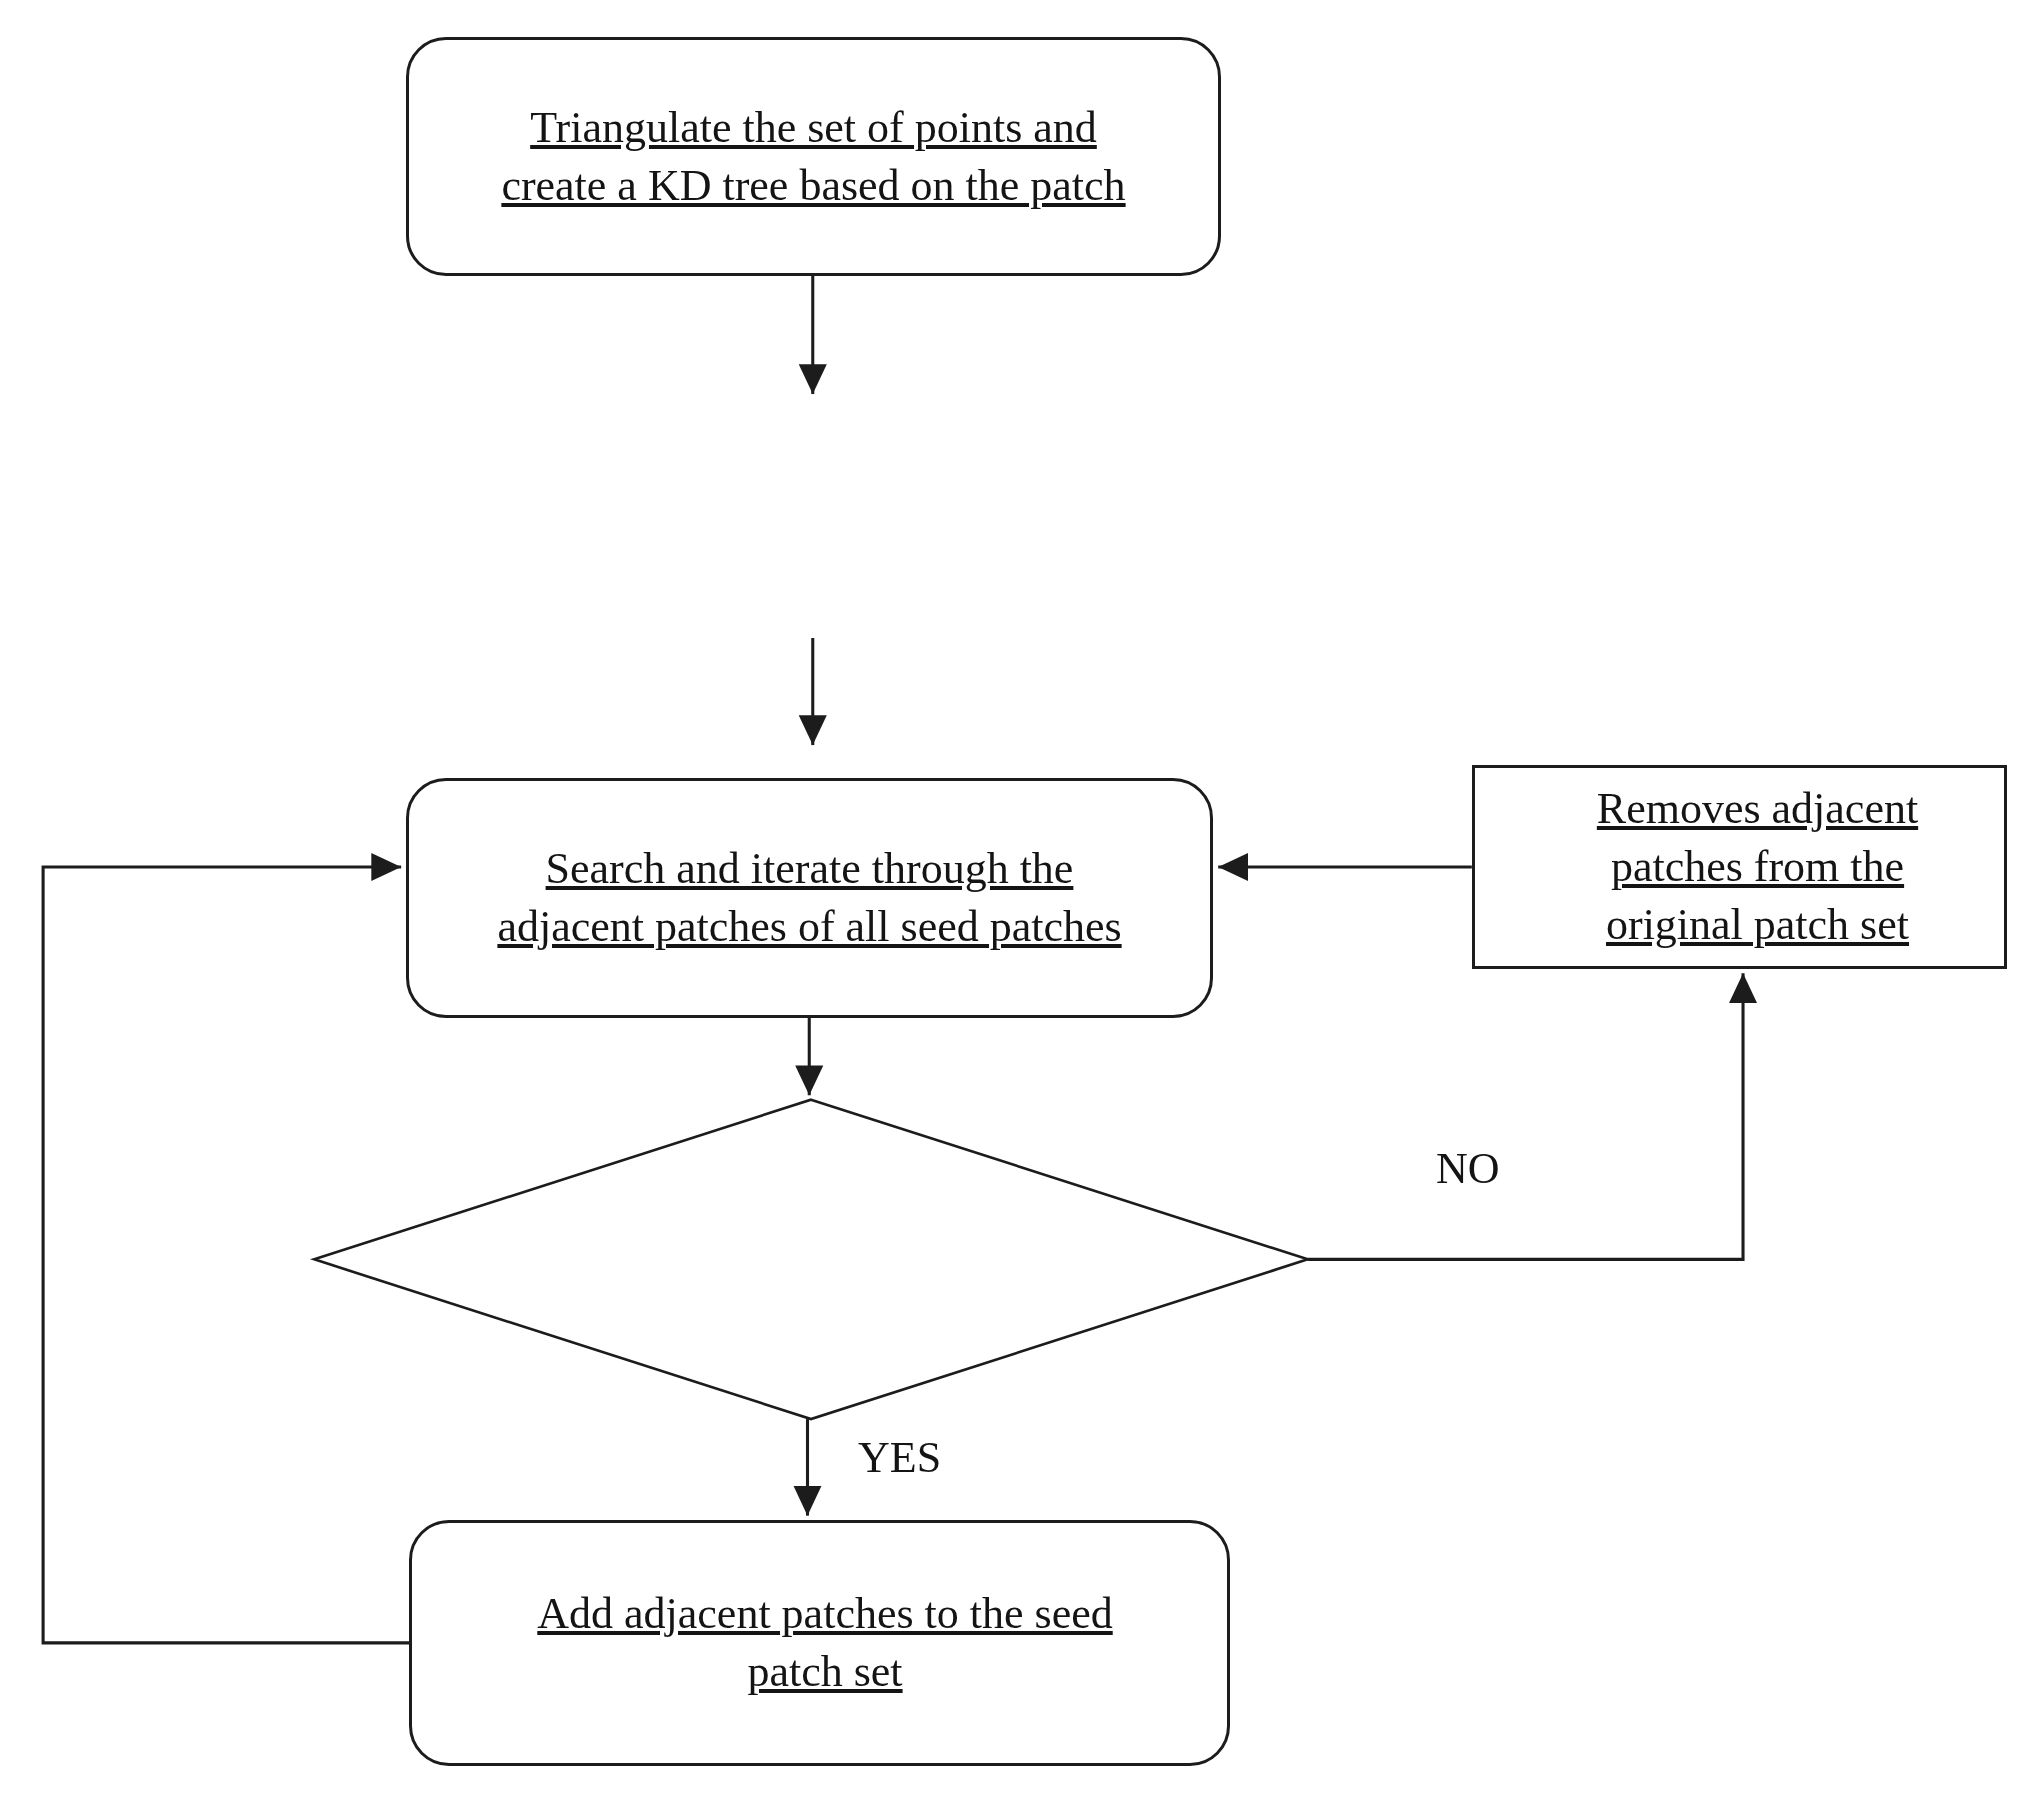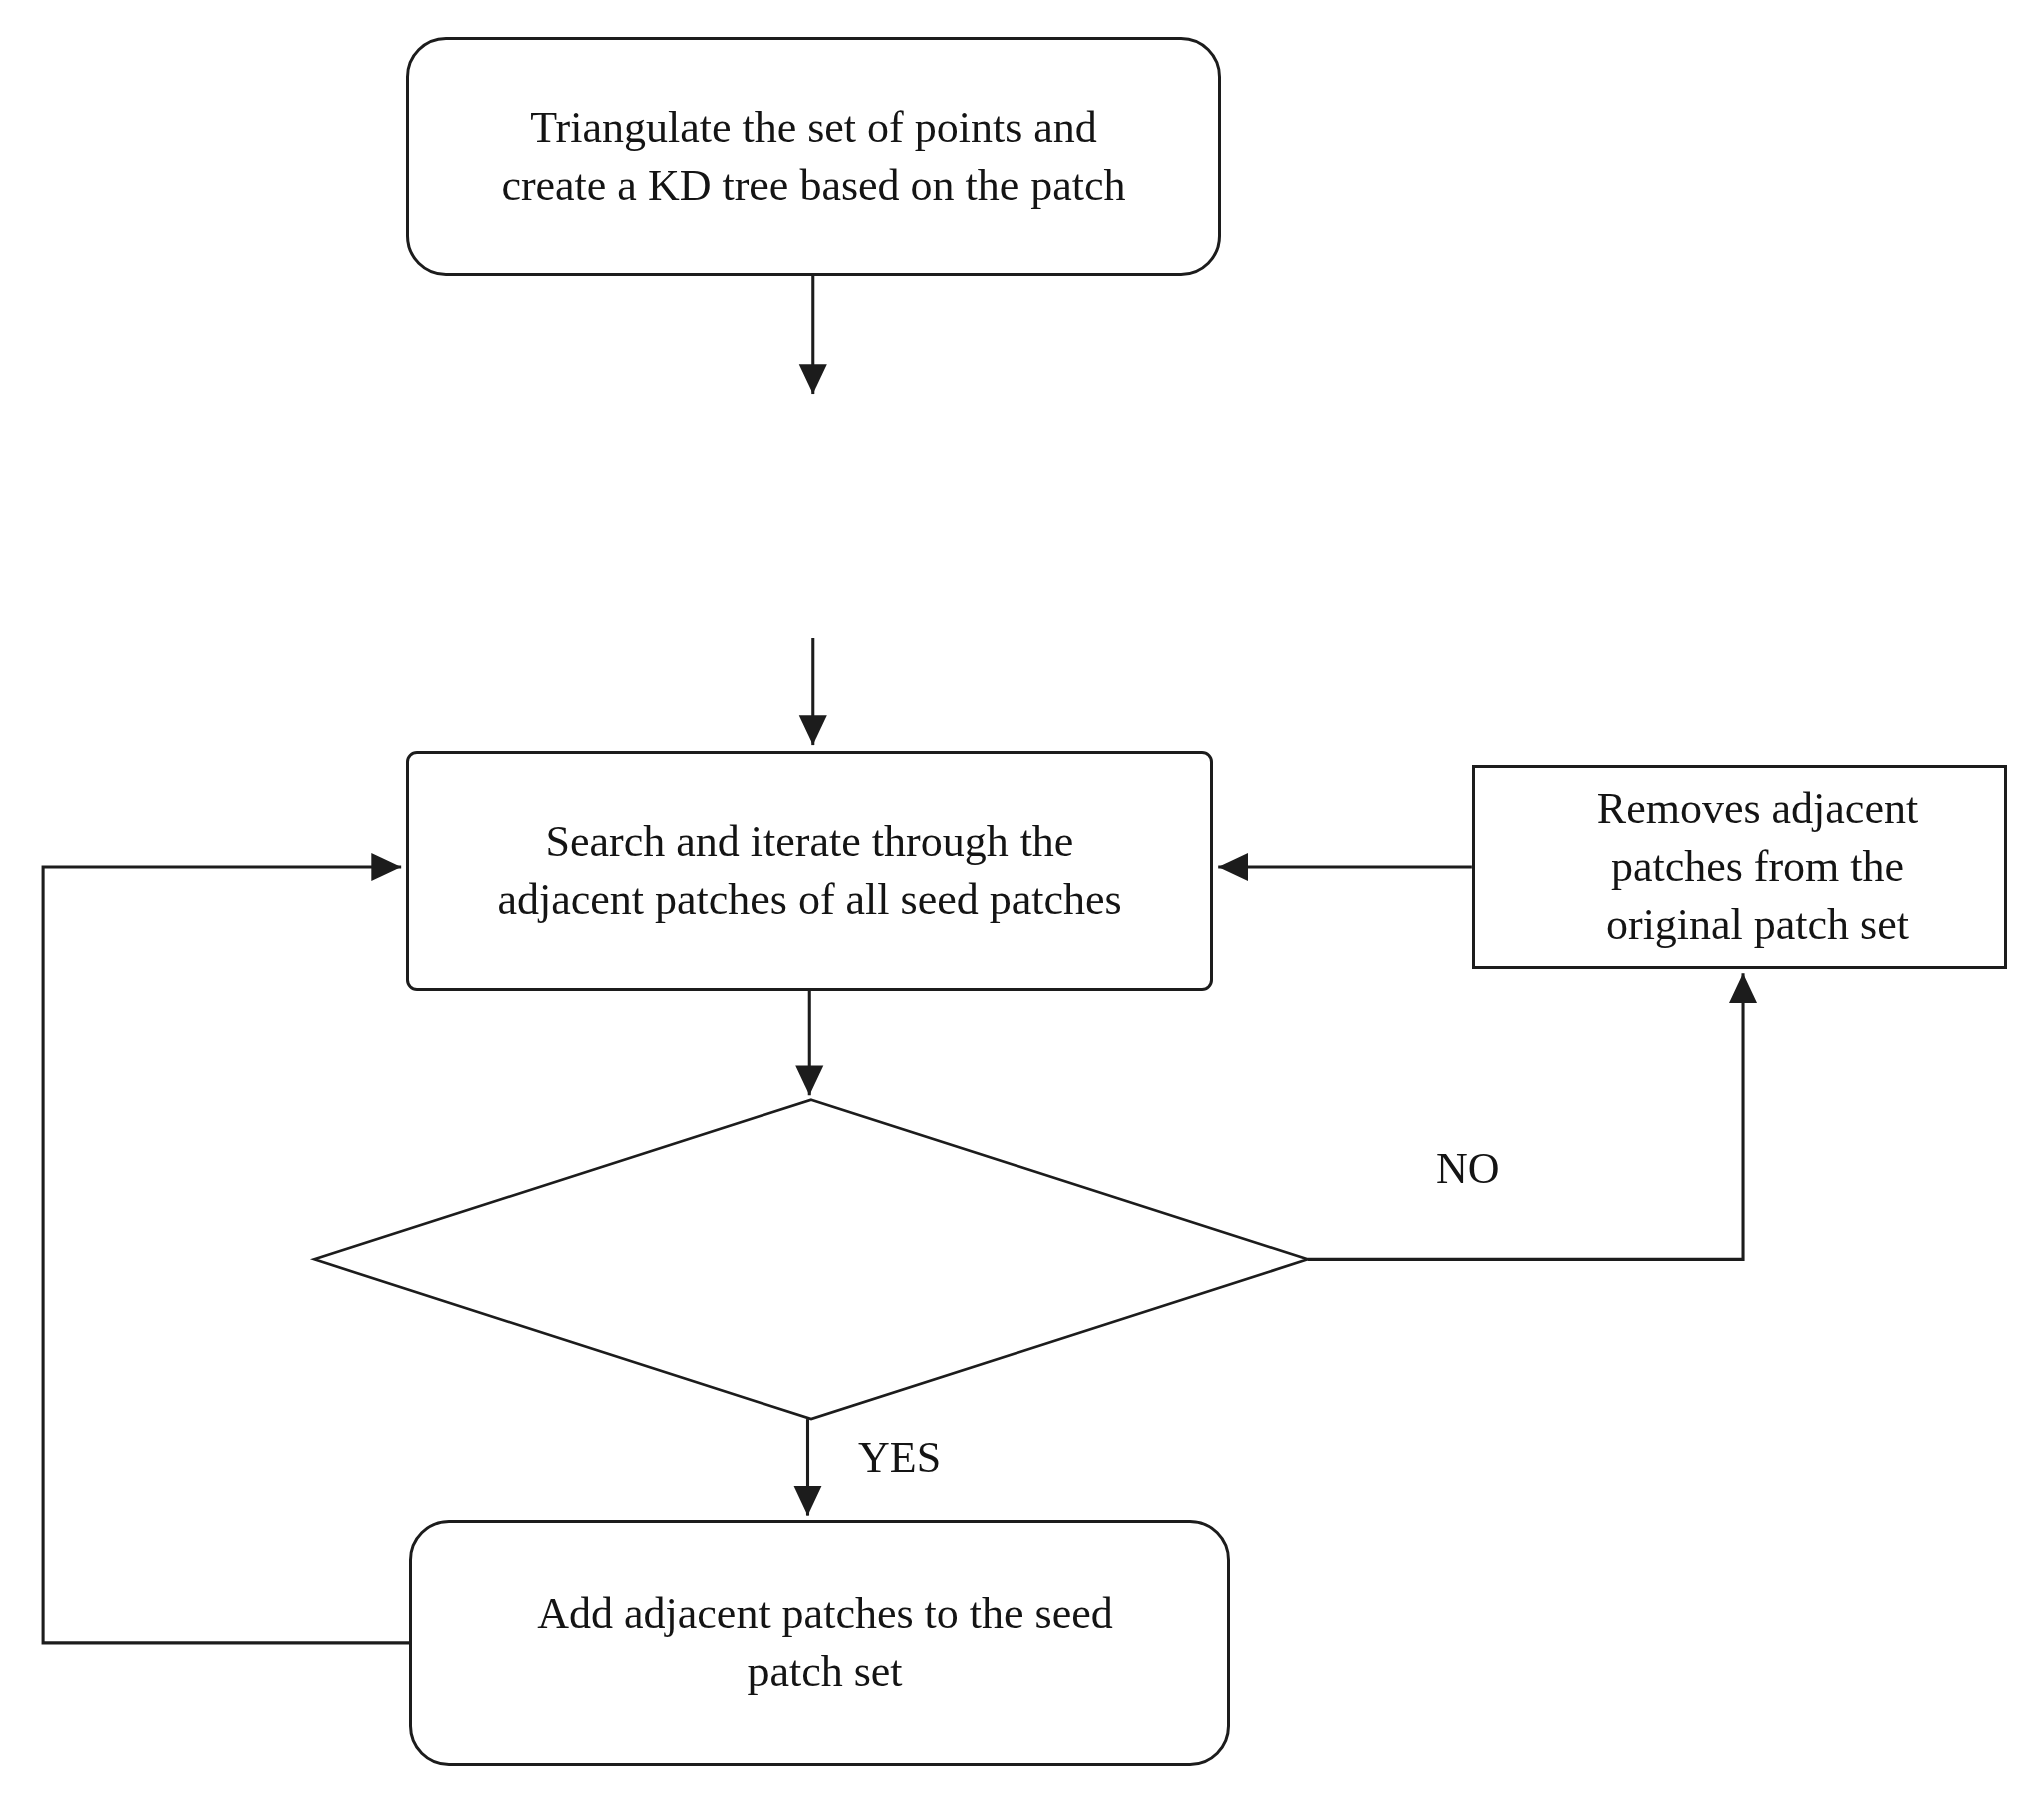--- a/index.html
+++ b/index.html
@@ -25,20 +25,21 @@
   }
   .node {
     position: absolute;
     display: flex;
     align-items: center;
     justify-content: center;
     text-align: center;
     border: 3.5px solid #1c1c1c;
     background: #ffffff;
     box-sizing: border-box;
+    text-decoration: underline;
   }
   .rounded { border-radius: 40px; }
   .sharp   { border-radius: 0; padding-left: 36px; }
   .label {
     white-space: pre-line;
     font-size: 44px;
     line-height: 58px;
   }
   .diamond-label {
     position: absolute;
@@ -82,21 +83,21 @@
 
     <polygon points="924,1253 1490,1435 924,1617 358,1435" fill="#ffffff" stroke="#1c1c1c" stroke-width="3"></polygon>
   </svg>
 
   <div class="node rounded" style="left:406px; top:37px; width:815px; height:239px;">
     <div class="label">Triangulate the set of points and
 create a KD tree based on the patch</div>
   </div>
 
 
-  <div class="node rounded" style="left:406px; top:751px; width:807px; height:240px;border-radius:11px;">
+  <div class="node rounded" style="left:406px; top:778px; width:807px; height:240px;">
     <div class="label">Search and iterate through the
 adjacent patches of all seed patches</div>
   </div>
 
 
   <div class="node rounded" style="left:409px; top:1520px; width:821px; height:246px;padding-left:11px;">
     <div class="label">Add adjacent patches to the seed
 patch set</div>
   </div>
 

